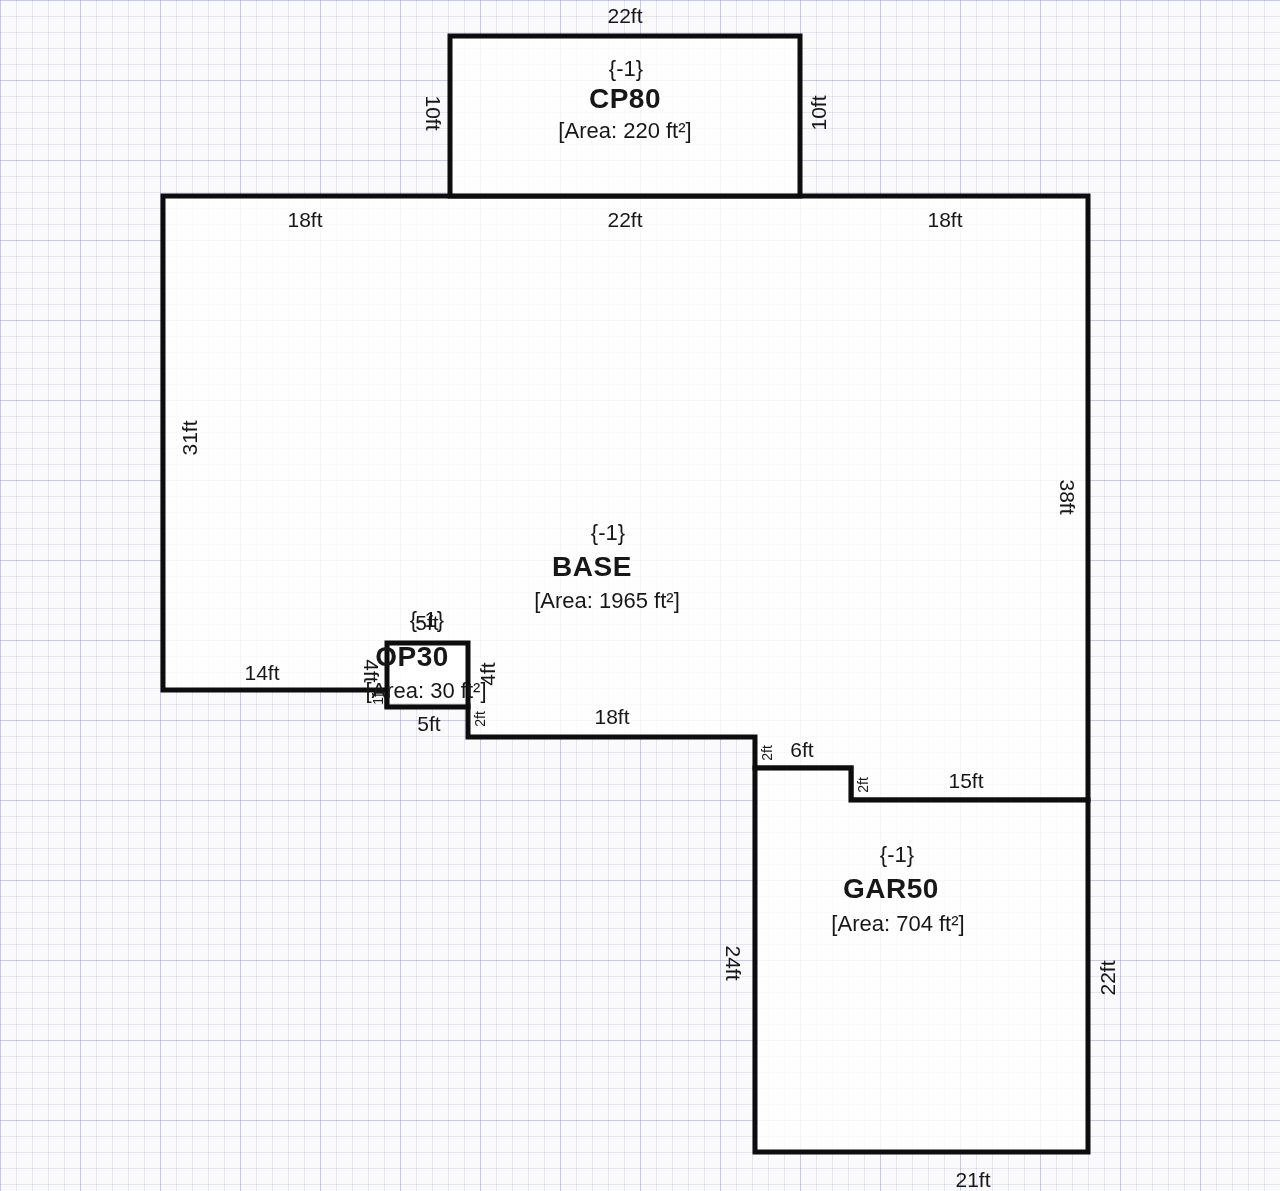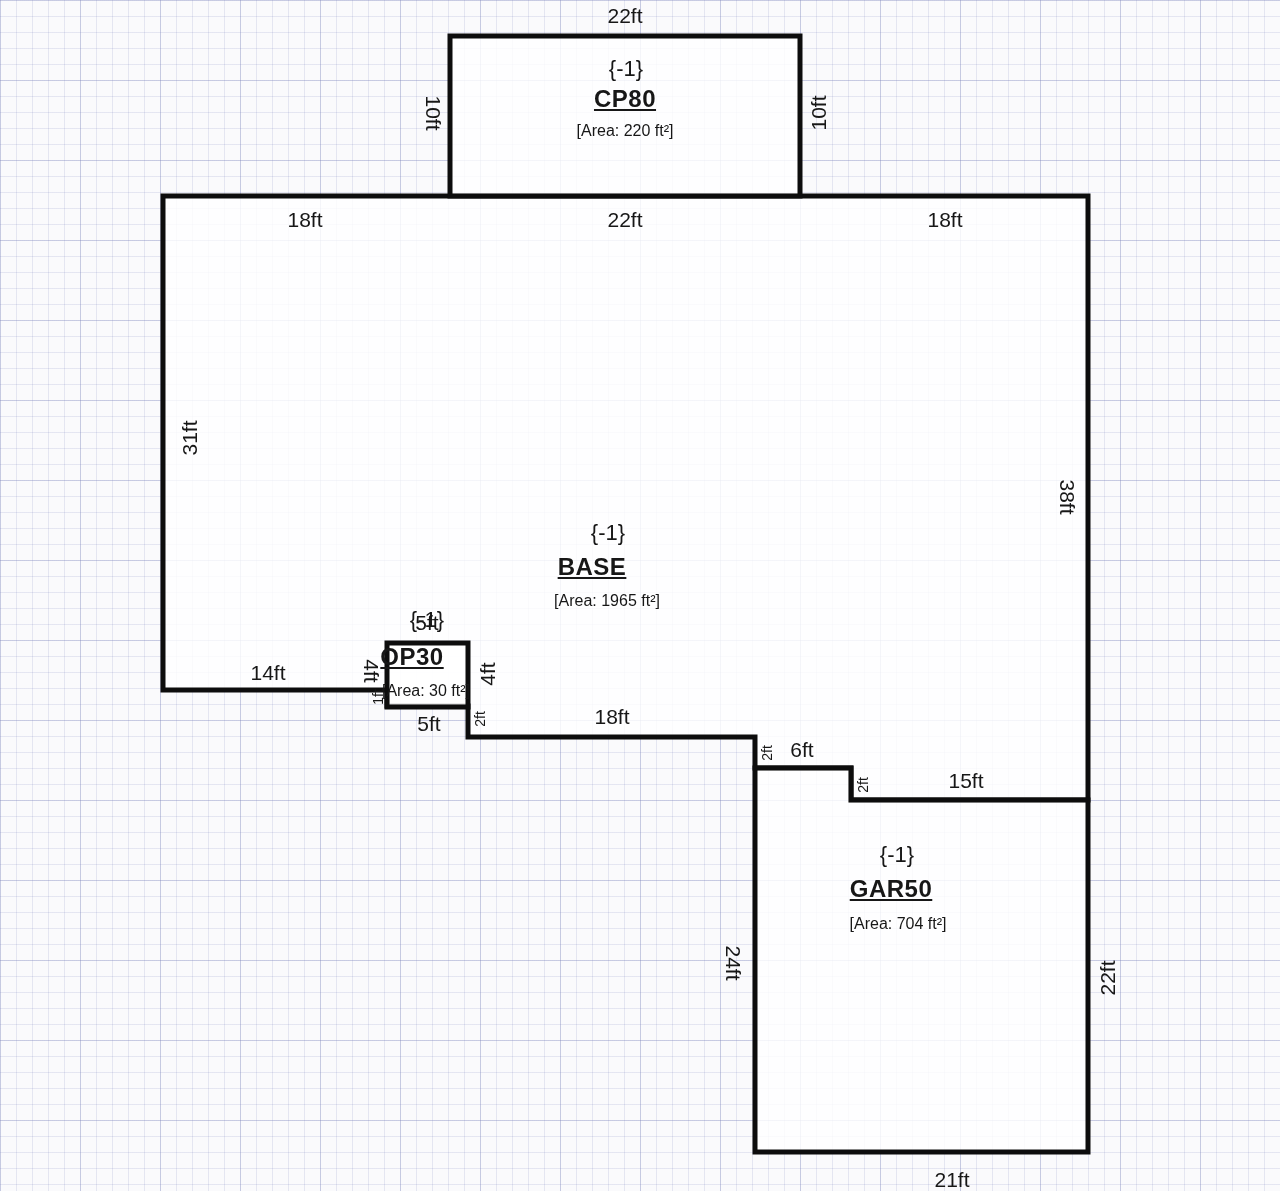--- a/index.html
+++ b/index.html
@@ -23,22 +23,22 @@
     transform:translate(-50%,-50%);
     white-space:nowrap;
     color:#171717;
     font-size:21px;
     line-height:1;
   }
   .lbl.rot-cw{transform:translate(-50%,-50%) rotate(90deg);}
   .lbl.rot-ccw{transform:translate(-50%,-50%) rotate(-90deg);}
   .lbl.small{font-size:14px;}
   .lbl.tag{font-size:22px;}
-  .lbl.name{font-size:24px;font-weight:bold;letter-spacing:0.5px;text-decoration:underline;}
-  .lbl.area{font-size:16px;}
+  .lbl.name{font-size:28px;font-weight:bold;letter-spacing:0.5px;}
+  .lbl.area{font-size:22px;}
 </style>
 </head>
 <body>
 
 <div id="canvas">
 
   <svg id="sketch-svg" width="1280" height="1191" viewBox="0 0 1280 1191">
     <path class="poly" d="M163,196 L1088,196 L1088,800 L851,800 L851,768 L755,768 L755,737 L468,737 L468,706 L387,706 L387,690 L163,690 Z"></path>
     <path class="poly" d="M755,768 L851,768 L851,800 L1088,800 L1088,1152 L755,1152 Z"></path>
     <path class="poly" d="M450,36 L800,36 L800,196 L450,196 Z"></path>
@@ -56,21 +56,21 @@
   <div class="lbl" style="left:625px;top:219px">22ft</div>
   <div class="lbl" style="left:945px;top:219px">18ft</div>
 
   <div class="lbl rot-ccw" style="left:189px;top:438px">31ft</div>
   <div class="lbl rot-cw" style="left:1067px;top:497px">38ft</div>
 
   <div class="lbl tag" style="left:608px;top:533px">{-1}</div>
   <div class="lbl name" style="left:592px;top:567px">BASE</div>
   <div class="lbl area" style="left:607px;top:601px">[Area: 1965 ft²]</div>
 
-  <div class="lbl" style="left:268px;top:672px">14ft</div>
+  <div class="lbl" style="left:262px;top:672px">14ft</div>
   <div class="lbl small rot-ccw" style="left:378px;top:697px">1ft</div>
   <div class="lbl small rot-ccw" style="left:480px;top:719px">2ft</div>
   <div class="lbl" style="left:612px;top:716px">18ft</div>
   <div class="lbl small rot-ccw" style="left:767px;top:753px">2ft</div>
   <div class="lbl" style="left:802px;top:749px">6ft</div>
   <div class="lbl small rot-ccw" style="left:863px;top:785px">2ft</div>
   <div class="lbl" style="left:966px;top:780px">15ft</div>
 
   <div class="lbl" style="left:427px;top:622px">5ft</div>
   <div class="lbl tag" style="left:427px;top:620px">{-1}</div>
@@ -78,15 +78,15 @@
   <div class="lbl area" style="left:426px;top:691px">[Area: 30 ft²]</div>
   <div class="lbl rot-cw" style="left:371px;top:671px">4ft</div>
   <div class="lbl rot-ccw" style="left:487px;top:674px">4ft</div>
   <div class="lbl" style="left:429px;top:723px">5ft</div>
 
   <div class="lbl tag" style="left:897px;top:855px">{-1}</div>
   <div class="lbl name" style="left:891px;top:889px">GAR50</div>
   <div class="lbl area" style="left:898px;top:924px">[Area: 704 ft²]</div>
   <div class="lbl rot-cw" style="left:733px;top:963px">24ft</div>
   <div class="lbl rot-ccw" style="left:1107px;top:978px">22ft</div>
-  <div class="lbl" style="left:952px;top:1179px">21ft</div>
+  <div class="lbl" style="left:973px;top:1179px">21ft</div>
 
 </div>
 
 </body></html>

